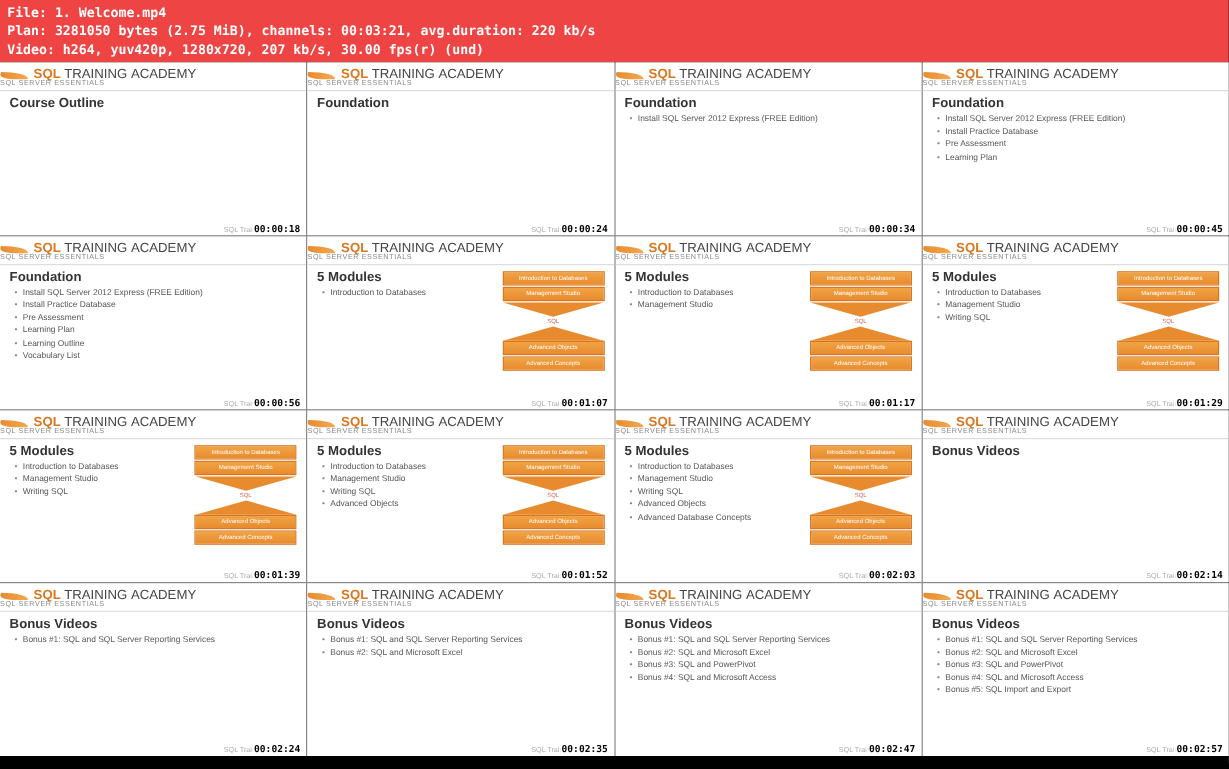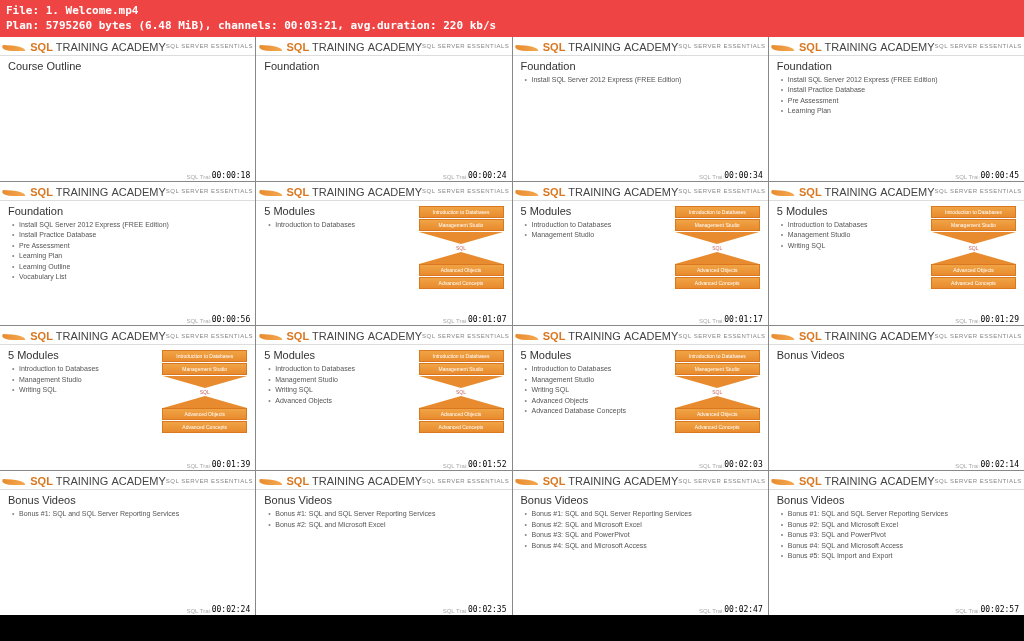--- a/index.html
+++ b/index.html
@@ -1,47 +1,48 @@
 <!DOCTYPE html>
 <html><head>
 <meta charset="utf-8">
 <style>
 *{margin:0;padding:0;box-sizing:border-box}
 body{width:1024px;height:641px;background:#000;font-family:Arial,sans-serif;overflow:hidden}
 .header{background:#ef4444;color:#fff;padding:3px 6px;font-size:11px;font-weight:bold;line-height:1.4;font-family:monospace}
 .header span{color:#fff}
 .grid{display:grid;grid-template-columns:repeat(4,1fr);grid-template-rows:repeat(4,1fr);gap:1px;background:#888;height:578px}
 .cell{background:#fff;position:relative;overflow:hidden;display:flex;flex-direction:column}
-.logo-area{display:flex;align-items:center;justify-content:center;flex-direction:row;padding:4px 0 2px;border-bottom:1px solid #ddd}
+.logo-area{display:flex;align-items:flex-start;justify-content:center;flex-direction:column;padding:4px 0 2px;border-bottom:1px solid #ddd}
 .logo-wrap{display:flex;align-items:center;gap:4px}
 .swoosh{width:24px;height:12px;position:relative}
 .swoosh::before{content:"";position:absolute;left:0;top:4px;width:24px;height:6px;background:linear-gradient(90deg,#e88b2e,#f4a951);border-radius:0 100% 0 50%/0 100% 0 70%;transform:skewX(-15deg)}
 .logo-text{font-size:11px;color:#444}
 .logo-sql{color:#d97820;font-weight:bold;font-size:11px}
 .logo-sub{font-size:6px;color:#888;letter-spacing:0.5px;margin-top:-1px}
 .content{padding:4px 8px;flex:1;position:relative}
-.title{font-size:11px;color:#333;font-weight:normal;margin-bottom:3px}
+.title{font-size:11px;color:#333;font-weight:bold;margin-bottom:3px}
 .bullets{list-style:none;padding-left:4px}
 .bullets li{font-size:7px;color:#555;line-height:1.5;position:relative;padding-left:7px}
 .bullets li::before{content:"•";position:absolute;left:0;color:#888}
-.timestamp{position:absolute;bottom:1px;right:3px;font-size:8px;font-family:monospace;color:#000;background:rgba(255,255,255,0.7);padding:0 2px;font-weight:normal}
+.timestamp{position:absolute;bottom:1px;right:3px;font-size:8px;font-family:monospace;color:#000;background:rgba(255,255,255,0.7);padding:0 2px;font-weight:bold}
 .footer-logo{position:absolute;bottom:1px;right:42px;font-size:6px;color:#aaa}
 .diagram{position:absolute;right:8px;top:5px;width:85px}
 .dbox{background:linear-gradient(#f0a445,#e88b2e);color:#fff;font-size:5px;text-align:center;padding:2px 1px;margin-bottom:1px;border:1px solid #d97820}
 .dtri-down{width:0;height:0;border-left:42px solid transparent;border-right:42px solid transparent;border-top:12px solid #e88b2e;margin:0 auto}
 .dtri-up{width:0;height:0;border-left:42px solid transparent;border-right:42px solid transparent;border-bottom:12px solid #e88b2e;margin:0 auto}
 .dmid{font-size:5px;text-align:center;color:#c66;padding:1px}
 .with-diagram .bullets{width:55%}
 </style>
 </head>
 <body>
 
 <div class="header">
 <div><span>File: </span><span>1. Welcome.mp4</span></div>
-<div><span>Plan: </span><span>5795260 </span><span>bytes </span><span>(6.48 MiB), </span><span>channels: </span><span>00:03:21, </span><span>avg.duration: </span><span>220 kb/s</span></div>
+<div><span>Plan: </span><span>3281050 </span><span>bytes </span><span>(2.75 MiB), </span><span>channels: </span><span>00:03:21, </span><span>avg.duration: </span><span>220 kb/s</span></div>
+<div><span>Video: </span><span>h264, yuv420p, 1280x720, 207 kb/s, 30.00 fps(r) (und)</span></div>
 </div>
 
 <div class="grid" id="grid">
     <div class="cell">
       <div class="logo-area">
         <div class="logo-wrap">
           <div class="swoosh"></div>
           <div class="logo-text"><span class="logo-sql">SQL</span> TRAINING <span style="font-variant:small-caps">ACADEMY</span></div>
         </div>
         <div class="logo-sub">SQL SERVER ESSENTIALS</div>

